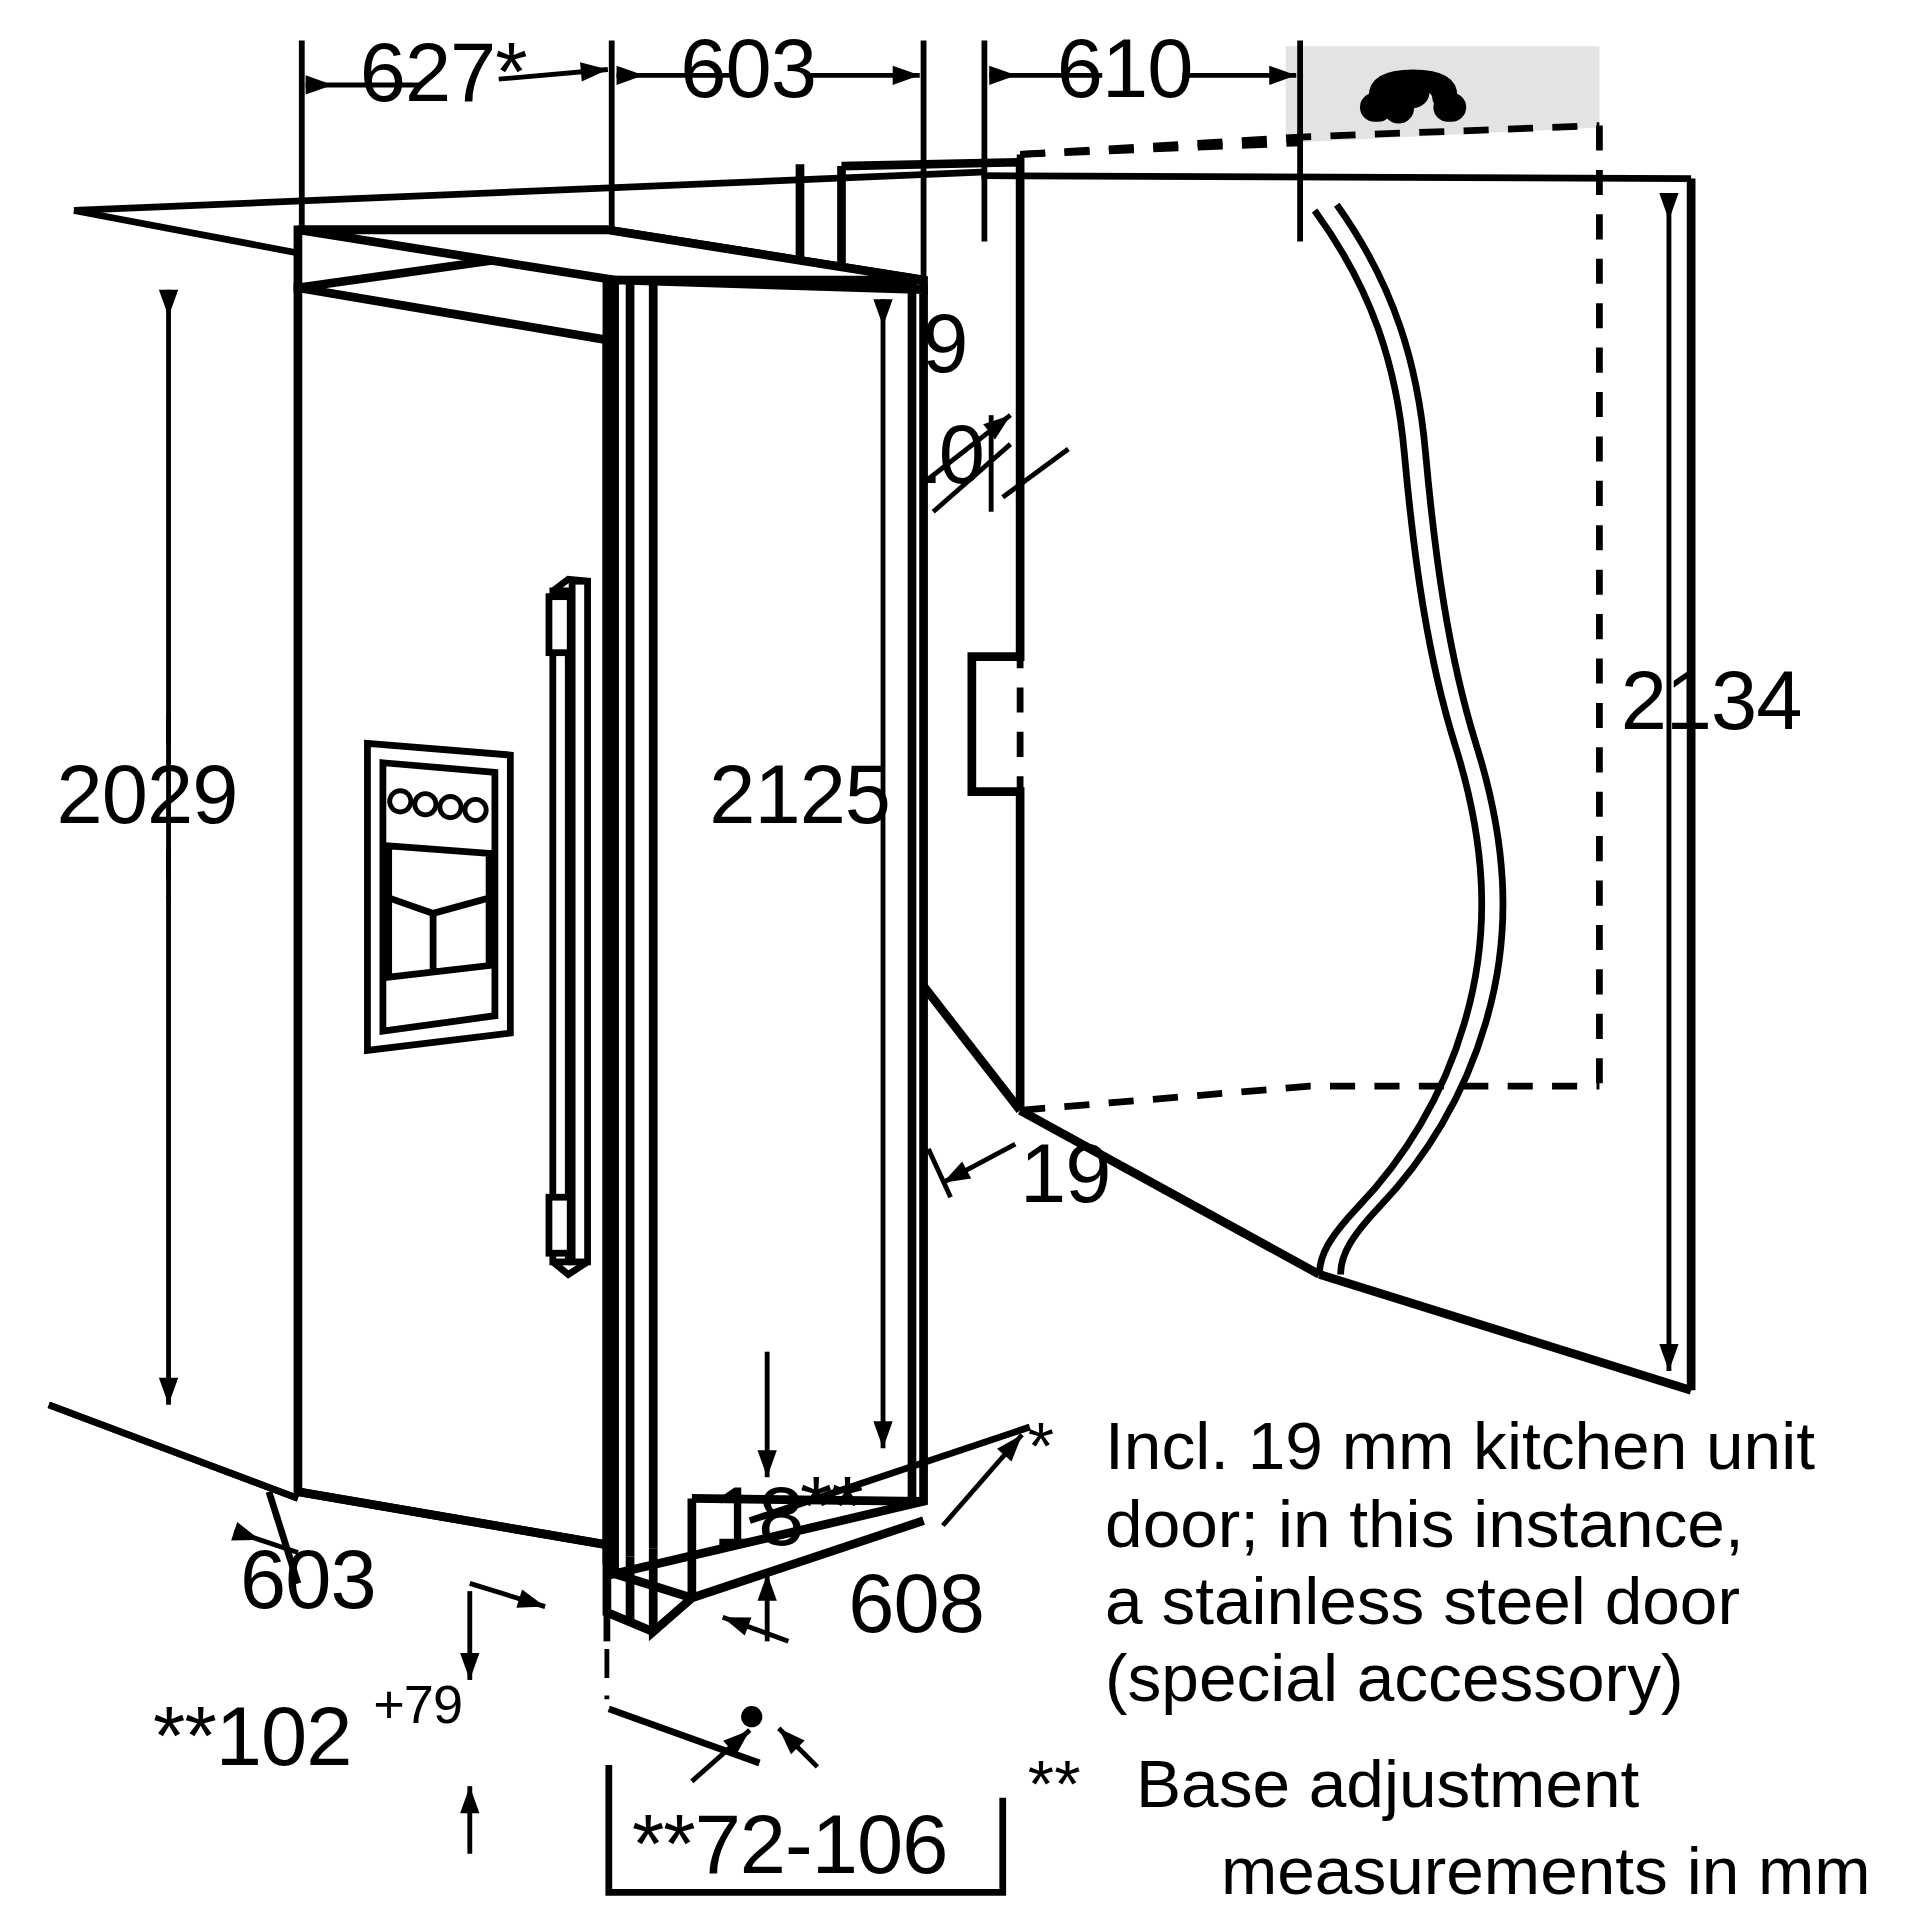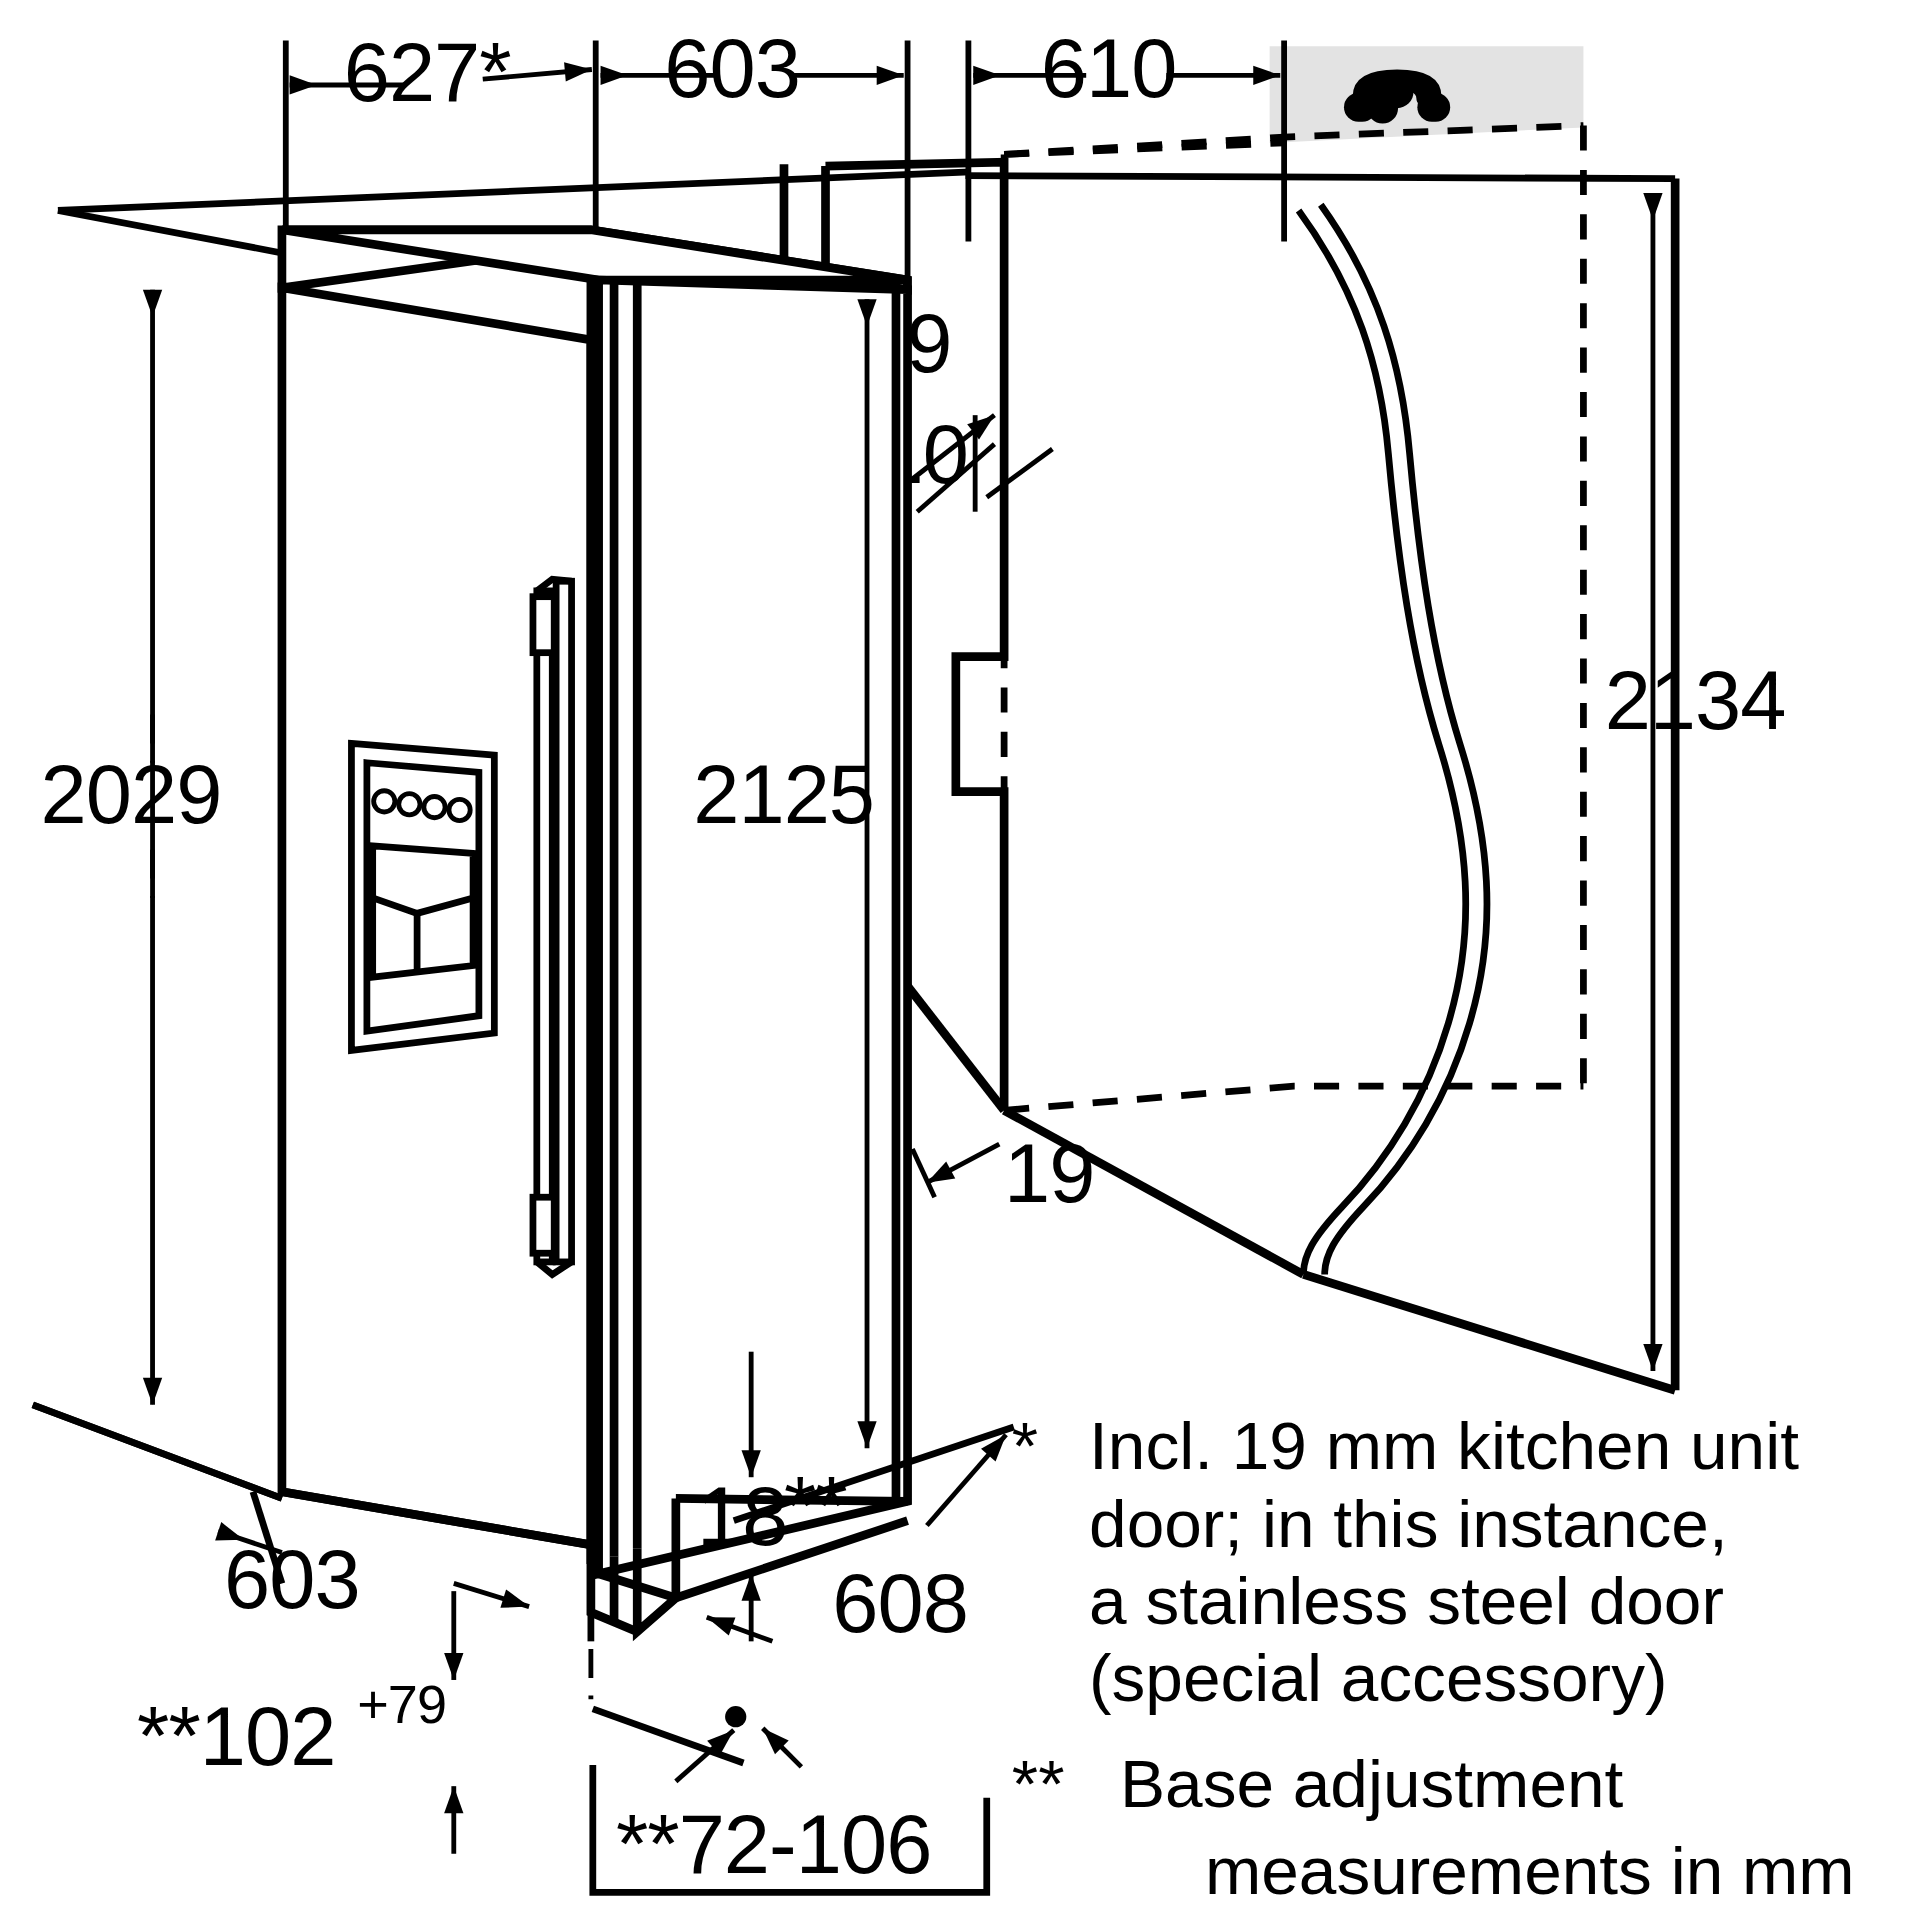--- a/index.html
+++ b/index.html
@@ -11,20 +11,21 @@
     width: 1931px;
     height: 1931px;
     font-family: "Liberation Sans", sans-serif;
     overflow: hidden;
   }
   #drawing-root {
     position: relative;
     width: 1555px;
     height: 1931px;
     background: #ffffff;
+    padding-left: 16px;
   }
   svg#tech-drawing {
     display: block;
     width: 1931px;
     height: 1931px;
   }
   .ln {
     stroke: #000000;
     fill: none;
     stroke-linecap: butt;

